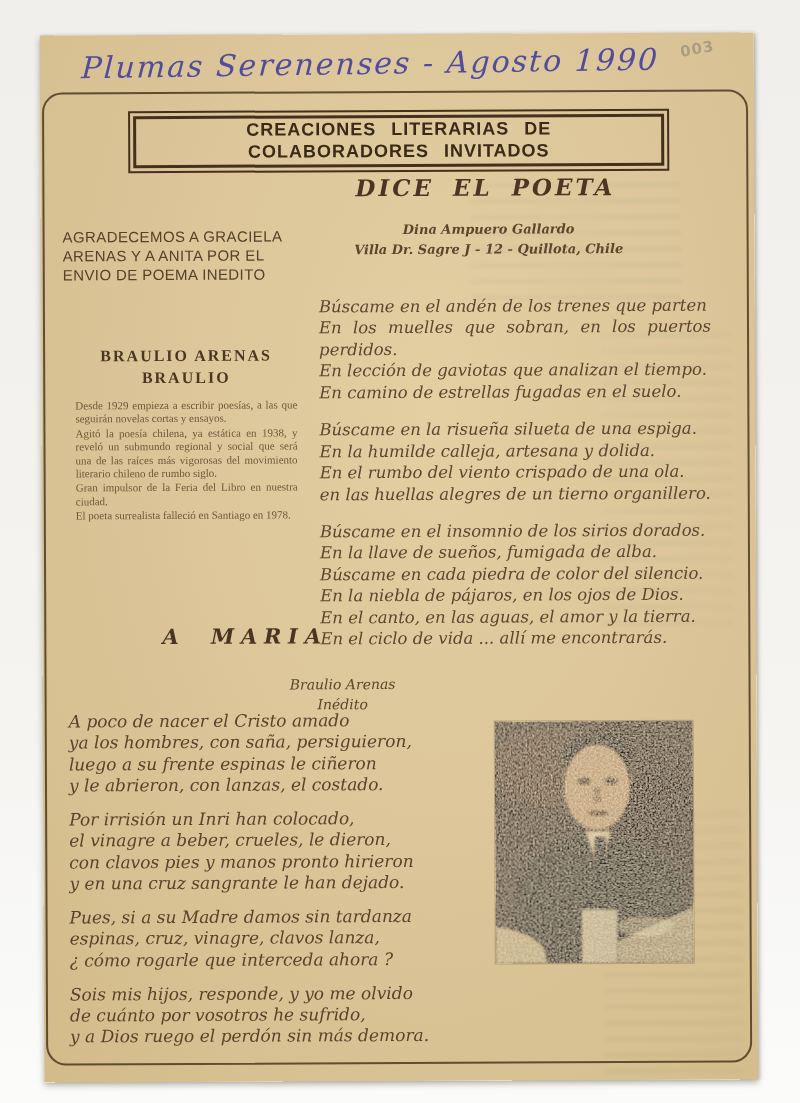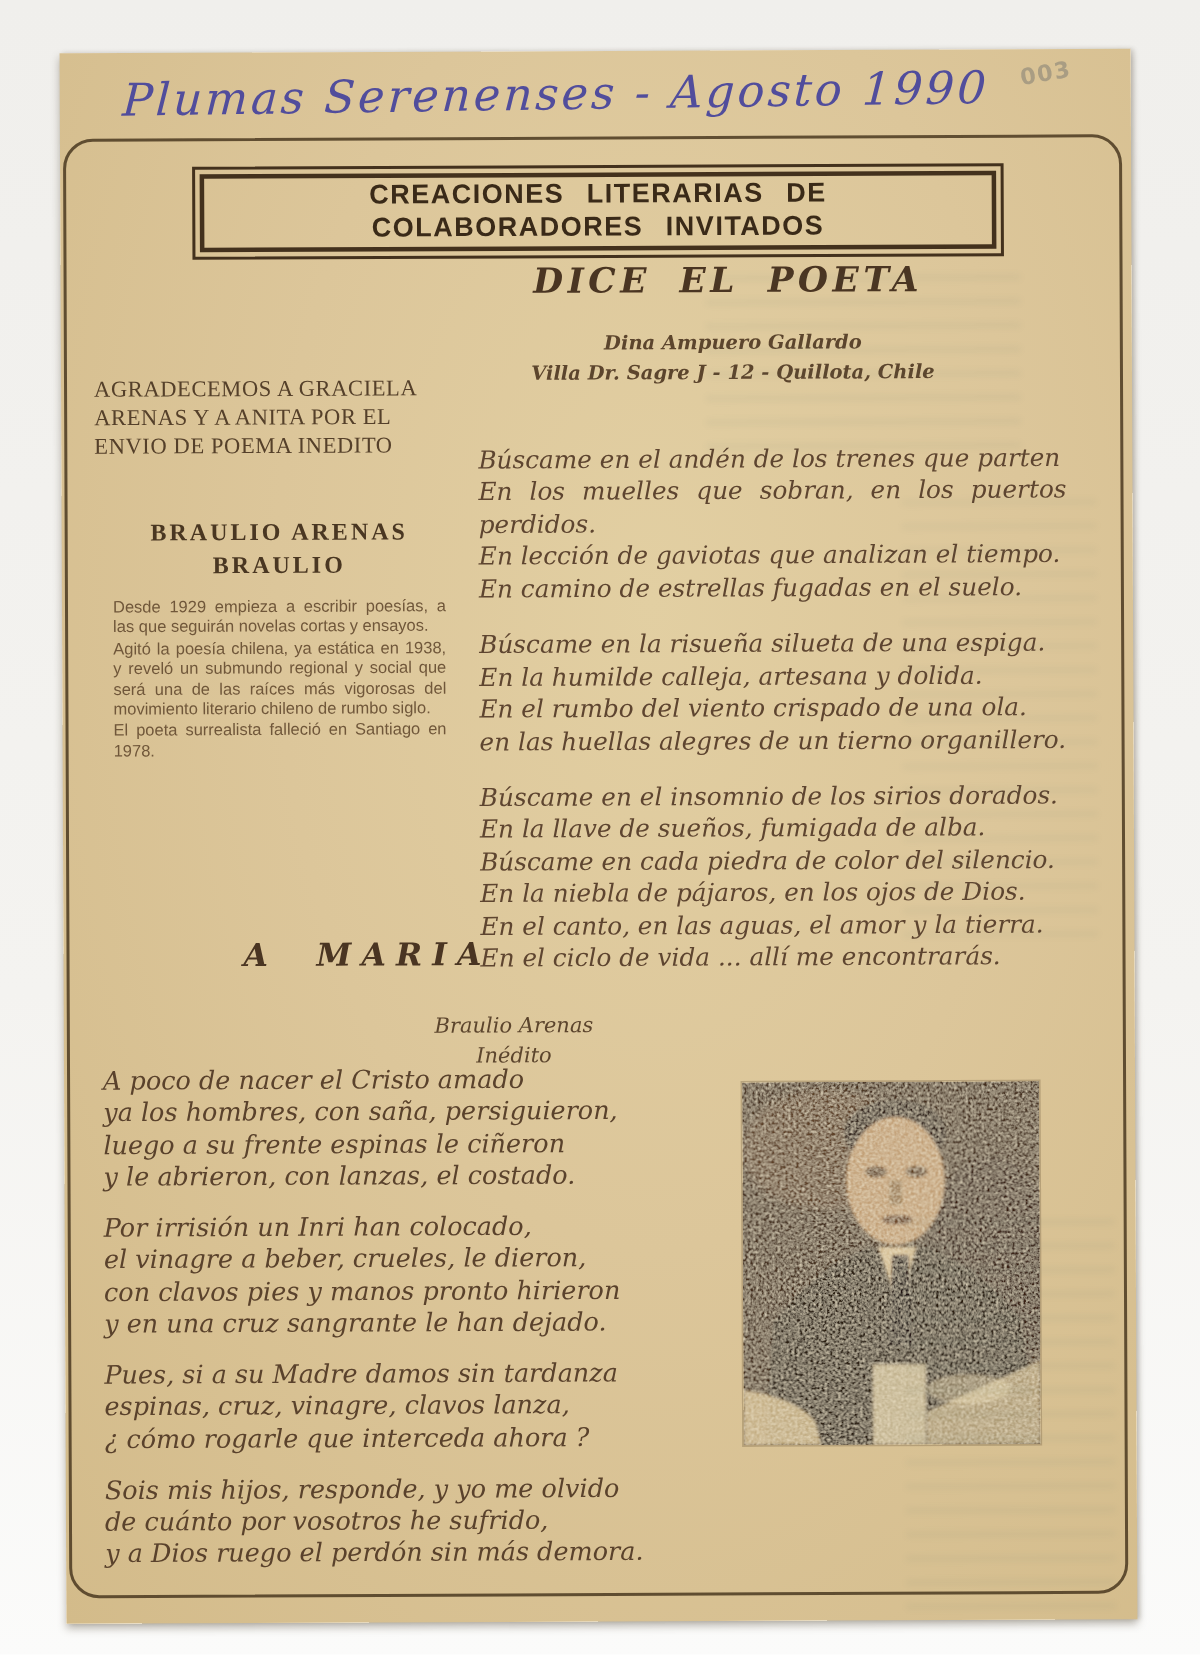--- a/index.html
+++ b/index.html
@@ -47,35 +47,35 @@
   .dice-title{
     position:absolute;left:280px;top:140px;width:330px;text-align:center;
     font-size:23px;font-weight:bold;font-style:italic;color:#4a3522;
     letter-spacing:3px;word-spacing:8px;
   }
   .author-block{
     position:absolute;left:288px;top:186px;width:320px;text-align:center;
     font-size:13px;font-style:italic;font-weight:bold;color:#5c452d;line-height:1.55;
   }
   .ack{
-    position:absolute;left:22px;top:216px;width:252px;
-    font-family:Liberation Serif, serif;
+    position:absolute;left:22px;top:192px;width:252px;
+    font-family:Liberation Sans, sans-serif;
     font-size:15px;color:#55402a;line-height:1.28;letter-spacing:.4px;
   }
   .bio-head{
     position:absolute;left:20px;top:310px;width:250px;text-align:center;
     font-family:"Liberation Serif",serif;font-weight:bold;
     font-size:16px;color:#4a3722;letter-spacing:2px;line-height:1.35;
   }
   .bio{
     position:absolute;left:34px;top:364px;width:222px;
     font-family:"Liberation Sans",sans-serif;
     font-size:11px;line-height:1.22;color:#70573a;text-align:justify;
   }
-  .bio .pline{margin:0 0 1px 0;}
+  .bio .pline{margin:0 0 1px 0;font-family:Liberation Serif, serif;}
   .poem1{
     position:absolute;left:278px;top:262px;width:392px;
     font-size:16.5px;font-style:italic;color:#5e4530;line-height:1.3;
   }
   .poem1 .stanza{margin:0 0 16px 0;}
   .stanza .pline{text-align:justify;}
   .amaria-title{
     position:absolute;left:120px;top:589px;
     font-size:21px;font-weight:bold;font-style:italic;color:#4a3522;
     letter-spacing:.32em;word-spacing:.55em;
@@ -133,20 +133,21 @@
     </div>
 
   <div class="bio-head">
     <div>BRAULIO ARENAS</div>
     <div>BRAULIO</div>
   </div>
 
   <div class="bio">
       <div class="pline">Desde 1929 empieza a escribir poesías, a las que seguirán novelas cortas y ensayos.</div>
       <div class="pline">Agitó la poesía chilena, ya estática en 1938, y reveló un submundo regional y social que será una de las raíces más vigorosas del movimiento literario chileno de rumbo siglo.</div>
+      <div class="pline">Gran impulsor de la Feria del Libro en nuestra ciudad.</div>
       <div class="pline">El poeta surrealista falleció en Santiago en 1978.</div>
     </div>
 
   <div class="poem1">
     <div class="stanza">
         <div class="pline">Búscame en el andén de los trenes que parten</div>
         <div class="pline">En los muelles que sobran, en los puertos perdidos.</div>
         <div class="pline">En lección de gaviotas que analizan el tiempo.</div>
         <div class="pline">En camino de estrellas fugadas en el suelo.</div>
       </div>

